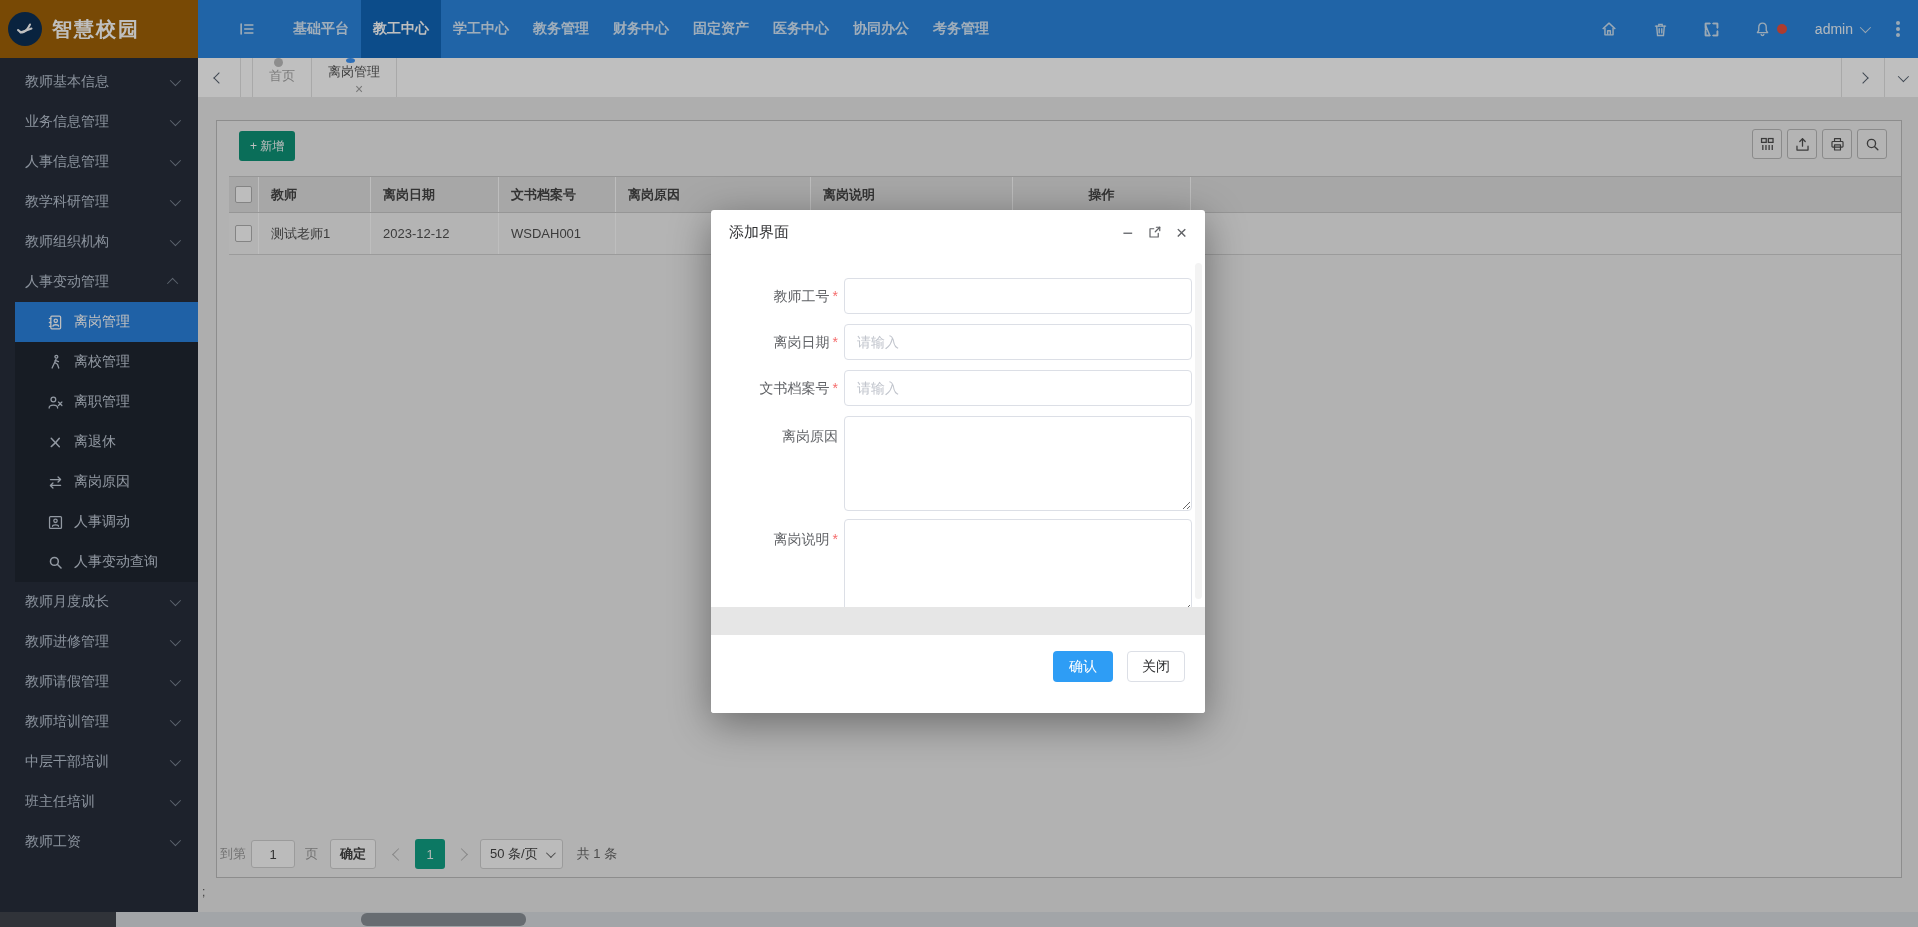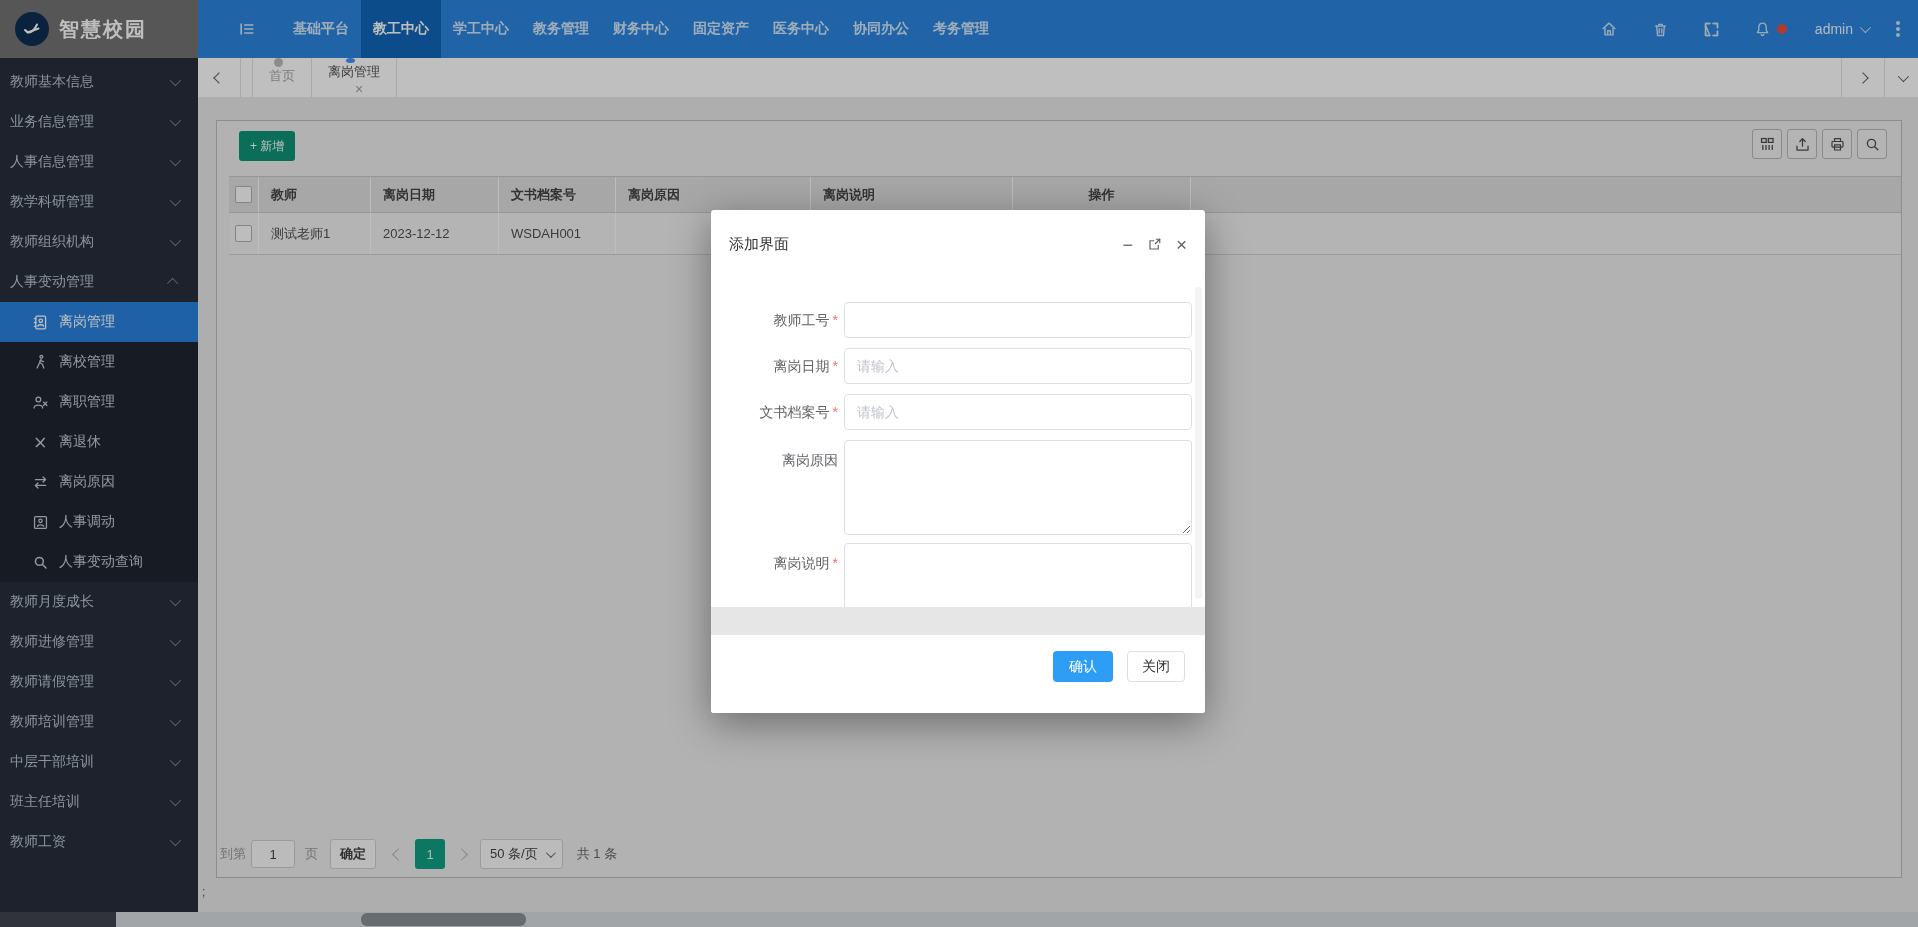--- a/index.html
+++ b/index.html
@@ -1,21 +1,21 @@
 <!DOCTYPE html>
 <html><head>
 <meta charset="utf-8">
 <style>
   html,body{margin:0;padding:0;background:#555;}
   .app{position:relative;width:1918px;height:927px;overflow:hidden;background:#e9e9e9;
        font-family:"Liberation Sans","DejaVu Sans",sans-serif;-webkit-font-smoothing:antialiased;}
 
   
   .topbar{position:absolute;left:0;top:0;width:100%;height:58px;background:#2b86df;display:flex;align-items:stretch;z-index:5;}
-  .brand{flex:0 0 198px;background:#737373;display:flex;align-items:center;padding-left:15px;box-sizing:border-box;}
+  .brand{flex:0 0 198px;background:#a16207;display:flex;align-items:center;padding-left:8px;box-sizing:border-box;}
   .logo{width:34px;height:34px;border-radius:50%;background:#0c2f55;display:flex;align-items:center;justify-content:center;flex:0 0 34px;}
   .brand-title{color:#fff;font-size:20px;font-weight:bold;margin-left:10px;letter-spacing:2px;white-space:nowrap;}
   .hamburger{color:#d7e7f5;margin-left:40px;align-self:center;display:flex;cursor:pointer;}
   .topnav{display:flex;margin-left:25px;height:100%;}
   .nav-item{display:flex;align-items:center;padding:17px 12px;color:rgba(255,255,255,.8);font-size:14px;font-weight:bold;cursor:pointer;white-space:nowrap;}
   .nav-item.active{background:#1166b8;color:#fff;}
   .top-actions{margin-left:auto;display:flex;align-items:center;padding-right:18px;color:#cfe2f2;}
   .top-icon{display:flex;cursor:pointer;margin-left:34px;color:#cfe2f2;}
   .notif-dot{width:10px;height:10px;border-radius:50%;background:#e8503e;margin-left:6px;}
   .user{display:flex;align-items:center;color:#eef6fd;font-size:14px;margin-left:28px;cursor:pointer;}
@@ -23,21 +23,21 @@
   .kebab{width:4px;height:4px;border-radius:50%;background:currentColor;box-shadow:0 -6px 0 currentColor,0 6px 0 currentColor;margin-left:28px;cursor:pointer;}
 
   
   .chv{display:inline-block;width:7px;height:7px;border-right:1.5px solid currentColor;border-bottom:1.5px solid currentColor;}
   .chv.down{transform:rotate(45deg) translateY(-2px);}
   .chv.up{transform:rotate(-135deg) translateY(-2px);}
   .chv.left{transform:rotate(135deg);}
   .chv.right{transform:rotate(-45deg);}
 
   
-  .sidebar{position:absolute;left:0;top:58px;width:198px;height:854px;background:#272e3b;z-index:5;box-sizing:border-box;padding-top:4px;}
+  .sidebar{position:absolute;left:0;top:58px;width:198px;height:854px;background:#272e3b;z-index:5;box-sizing:border-box;padding-top:4px;padding-left:15px;}
   .side-item{height:40px;display:flex;align-items:center;padding:0 20px 0 10px;font-size:14px;color:#bac4d2;cursor:pointer;}
   .side-item .lbl{flex:1;}
   .side-item .chv{color:#7c8694;}
   .submenu{background:#1f2630;}
   .sub-item{height:40px;display:flex;align-items:center;padding-left:32px;font-size:14px;color:#c3ccd9;cursor:pointer;}
   .sub-item .s-icon{width:17px;height:17px;margin-right:10px;display:flex;flex:0 0 17px;}
   .sub-item.active{background:#2a82de;color:#fff;}
 
   
   .tabbar{position:absolute;left:198px;top:58px;right:0;height:39px;background:#fff;display:flex;align-items:stretch;z-index:4;}
@@ -89,21 +89,21 @@
 
   
   .hstrip{position:absolute;left:0;bottom:0;width:100%;height:15px;background:#d9dce0;z-index:6;}
   .hcorner{position:absolute;left:0;bottom:0;width:116px;height:15px;background:#40454d;}
   .hthumb{position:absolute;left:361px;bottom:1px;width:165px;height:13px;background:#8a9097;border-radius:6px;cursor:pointer;}
 
   
   .backdrop{position:absolute;inset:0;background:rgba(0,0,0,.25);z-index:40;}
   .modal{position:absolute;left:711px;top:210px;width:494px;height:503px;background:#fff;border-radius:3px;
          box-shadow:0 10px 40px rgba(0,0,0,.4);z-index:50;display:flex;flex-direction:column;}
-  .m-head{flex:0 0 45px;display:flex;align-items:center;padding:12px 18px;}
+  .m-head{flex:0 0 45px;display:flex;align-items:center;padding:0 18px;}
   .m-title{font-size:15px;color:#303133;flex:1;}
   .m-ctl{display:flex;align-items:center;gap:14px;color:#606266;}
   .m-min{font-size:18px;cursor:pointer;line-height:1;}
   .m-max{display:flex;cursor:pointer;}
   .m-x{font-size:19px;cursor:pointer;line-height:1;}
   .m-body{flex:1;padding:23px 0 0 11px;box-sizing:border-box;position:relative;overflow:hidden;}
   .m-scroll{position:absolute;right:3px;top:8px;bottom:8px;width:7px;background:#f3f3f3;border-radius:4px;}
   .f-row{display:flex;margin-bottom:10px;}
   .f-row.ta{margin-bottom:8px;}
   .f-label{flex:0 0 116px;width:116px;text-align:right;font-size:14px;color:#606266;line-height:36px;white-space:nowrap;}

